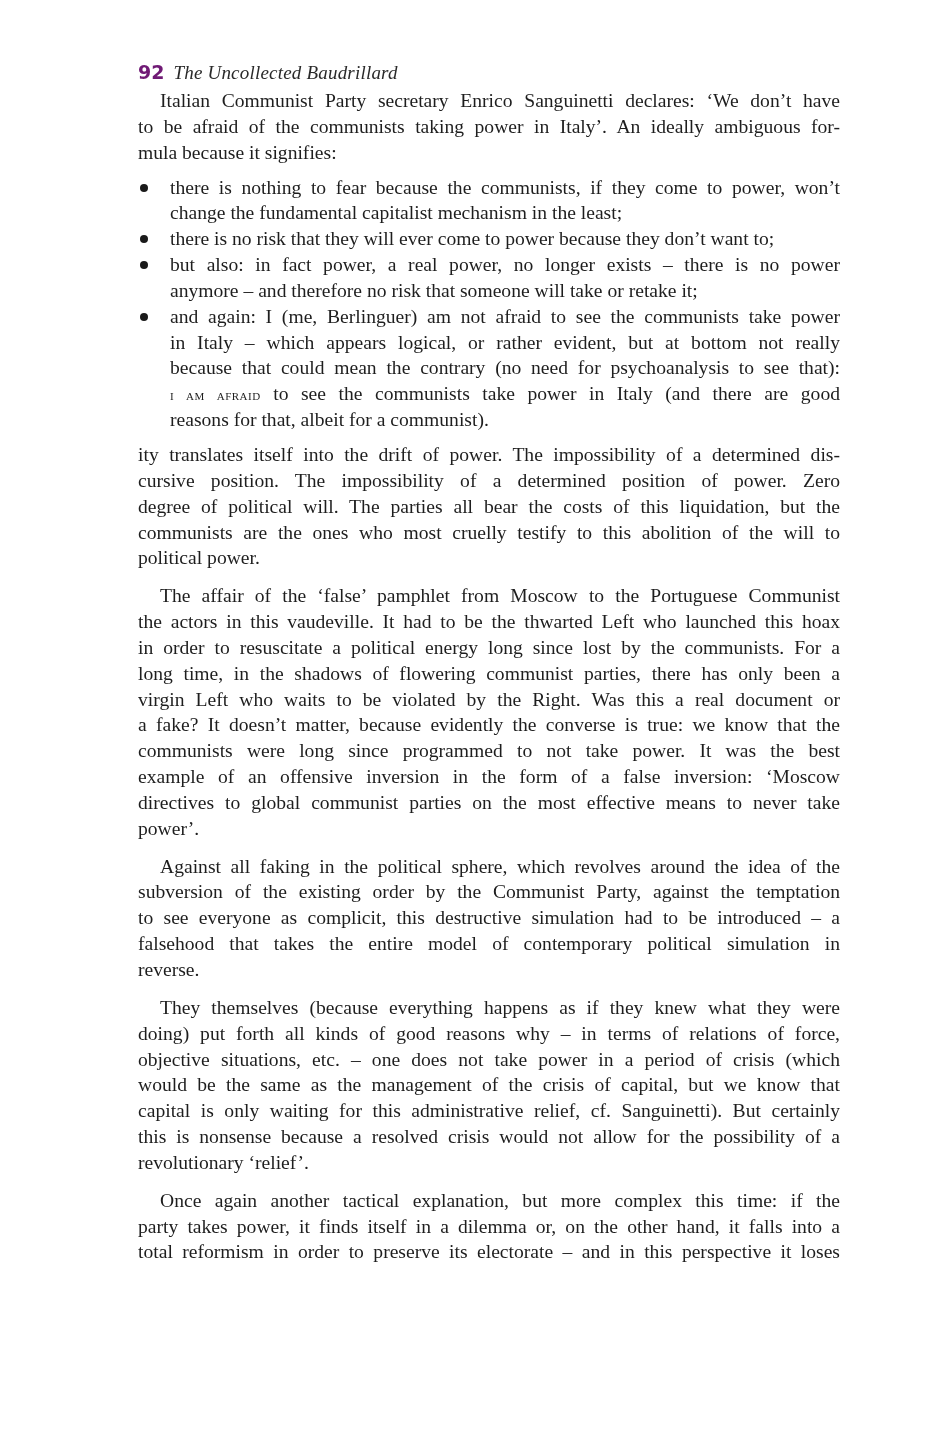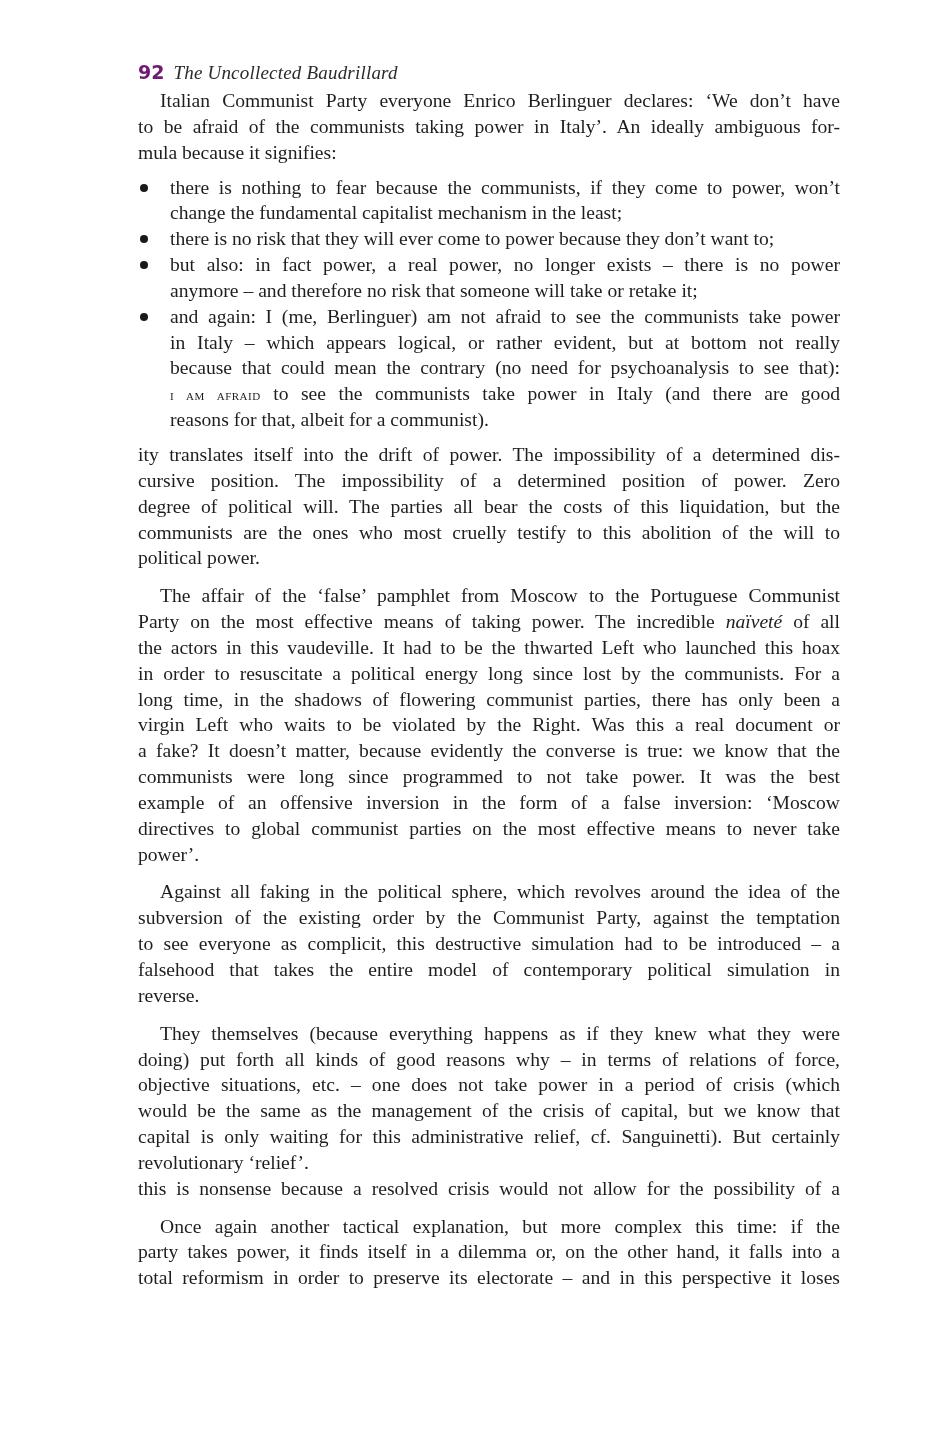--- a/index.html
+++ b/index.html
@@ -96,21 +96,21 @@
 
 <div class="page">
 
   <div class="running-head">
     <span class="folio">92</span><span class="title">The Uncollected Baudrillard</span>
   </div>
 
   <div class="body-text">
 
     <p class="para">
-      <span class="line indent">Italian Communist Party everyone Enrico Berlinguer declares: ‘We don’t have</span>
+      <span class="line indent">Italian Communist Party secretary Enrico Sanguinetti declares: ‘We don’t have</span>
       <span class="line">to be afraid of the communists taking power in Italy’. An ideally ambiguous for-</span>
       <span class="line last">mula because it signifies:</span>
     </p>
 
     <ul class="bullets">
       <li class="bullet-item">
         <span class="bullet-dot"></span>
         <span class="line">there is nothing to fear because the communists, if they come to power, won’t</span>
         <span class="line last">change the fundamental capitalist mechanism in the least;</span>
       </li>
@@ -136,21 +136,20 @@
     <p class="para">
       <span class="line">ity translates itself into the drift of power. The impossibility of a determined dis-</span>
       <span class="line">cursive position. The impossibility of a determined position of power. Zero</span>
       <span class="line">degree of political will. The parties all bear the costs of this liquidation, but the</span>
       <span class="line">communists are the ones who most cruelly testify to this abolition of the will to</span>
       <span class="line last">political power.</span>
     </p>
 
     <p class="para">
       <span class="line indent">The affair of the ‘false’ pamphlet from Moscow to the Portuguese Communist</span>
-      <span class="line"><span>Party on the most effective means of taking power. The incredible</span> <span class="i">naïveté</span> <span>of all</span></span>
       <span class="line">the actors in this vaudeville. It had to be the thwarted Left who launched this hoax</span>
       <span class="line">in order to resuscitate a political energy long since lost by the communists. For a</span>
       <span class="line">long time, in the shadows of flowering communist parties, there has only been a</span>
       <span class="line">virgin Left who waits to be violated by the Right. Was this a real document or</span>
       <span class="line">a fake? It doesn’t matter, because evidently the converse is true: we know that the</span>
       <span class="line">communists were long since programmed to not take power. It was the best</span>
       <span class="line">example of an offensive inversion in the form of a false inversion: ‘Moscow</span>
       <span class="line">directives to global communist parties on the most effective means to never take</span>
       <span class="line last">power’.</span>
     </p>
@@ -162,22 +161,22 @@
       <span class="line">falsehood that takes the entire model of contemporary political simulation in</span>
       <span class="line last">reverse.</span>
     </p>
 
     <p class="para">
       <span class="line indent">They themselves (because everything happens as if they knew what they were</span>
       <span class="line">doing) put forth all kinds of good reasons why – in terms of relations of force,</span>
       <span class="line">objective situations, etc. – one does not take power in a period of crisis (which</span>
       <span class="line">would be the same as the management of the crisis of capital, but we know that</span>
       <span class="line">capital is only waiting for this administrative relief, cf. Sanguinetti). But certainly</span>
+      <span class="line">this is nonsense because a resolved crisis would not allow for the possibility of a</span>
       <span class="line last">revolutionary ‘relief’.</span>
-      <span class="line">this is nonsense because a resolved crisis would not allow for the possibility of a</span>
     </p>
 
     <p class="para">
       <span class="line indent">Once again another tactical explanation, but more complex this time: if the</span>
       <span class="line">party takes power, it finds itself in a dilemma or, on the other hand, it falls into a</span>
       <span class="line">total reformism in order to preserve its electorate – and in this perspective it loses</span>
     </p>
 
   </div>
 </div>

